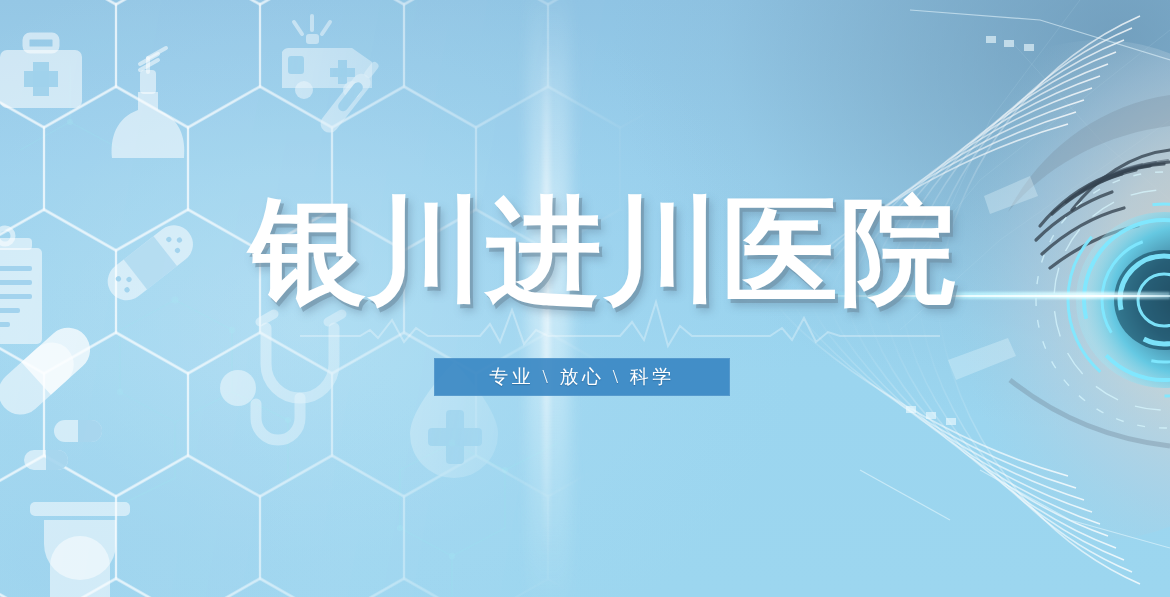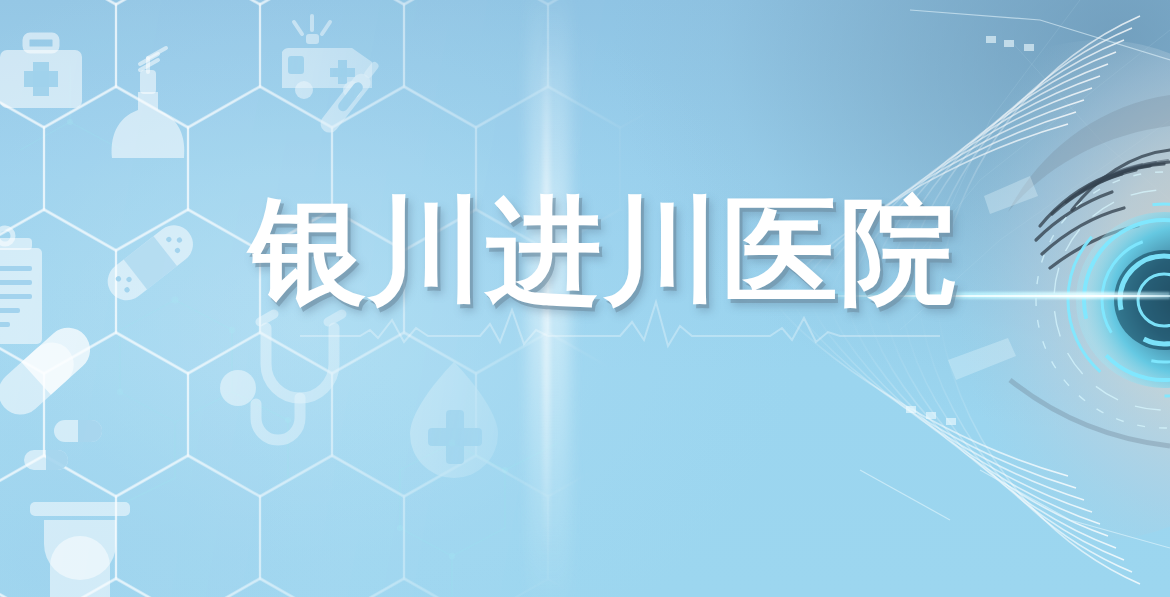--- a/index.html
+++ b/index.html
@@ -440,15 +440,18 @@
 
   <div class="laser"></div>
   <div class="laser-core"></div>
 
   <div class="vbeam"></div>
   <div class="vbeam2"></div>
 
   <div class="content">
     <div class="title">银川进川医院</div>
 
+    <div class="tagline">
+      <span class="tagline-text">专业 \ 放心 \ 科学</span>
+    </div>
   </div>
 
 </div>
 
 </body></html>

